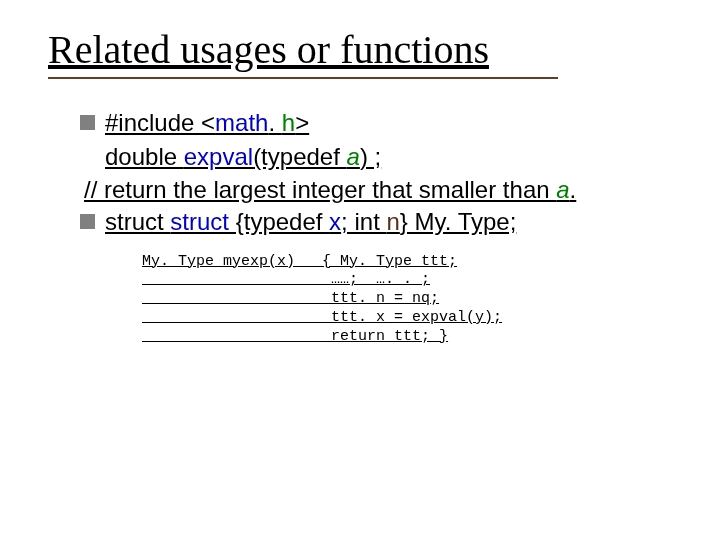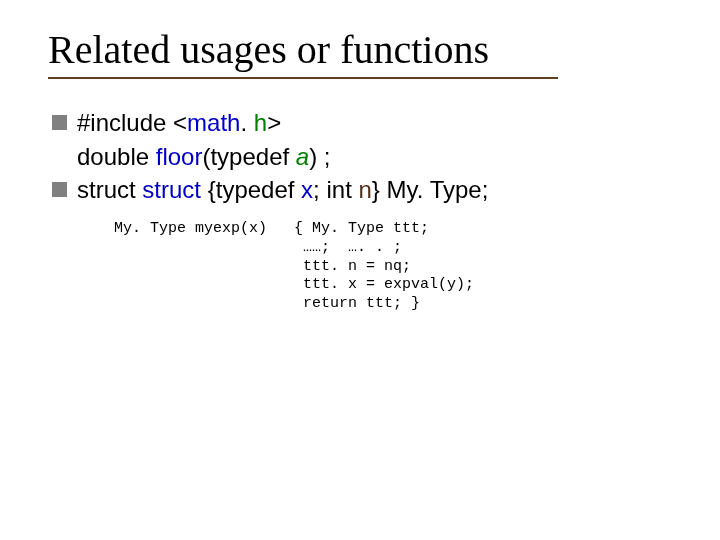--- a/index.html
+++ b/index.html
@@ -11,39 +11,41 @@
     font-family: Arial, "Helvetica Neue", Helvetica, sans-serif;
     color: #000;
     overflow: hidden;
   }
   .slide {
     position: relative;
     width: 720px;
     height: 540px;
     box-sizing: border-box;
     padding: 20px 36px 4px 48px;
+    text-decoration: underline;
   }
   .title {
     font-family: "Times New Roman", Times, serif;
     font-size: 40px;
     font-weight: 400;
     color: #000;
     margin: 6px 0 4px 0;
   }
   .title-rule {
     border: none;
     border-top: 2px solid #604020;
     width: 510px;
     margin: 0 0 28px 0;
   }
   .body {
     font-size: 24px;
     line-height: 1.35;
     color: #000;
     padding-left: 4px;
+    margin-left: 28px;
   }
   .bullet {
     display: flex;
     align-items: flex-start;
     margin-bottom: 2px;
   }
   .bullet .sq {
     display: inline-block;
     width: 15px;
     height: 15px;
@@ -88,23 +90,26 @@
   <div class="body">
 
     <div class="bullet">
       <span class="sq"></span>
       <span>
         <span>#include &lt;</span><span class="kw-blue">math</span><span>. </span><span class="kw-green">h</span><span>&gt;</span>
       </span>
     </div>
 
     <div class="indent">
-      <span>double </span><span class="kw-blue">floor</span><span>(typedef </span><span class="kw-green italic">a</span><span>) ;</span>
+      <span>double </span><span class="kw-blue">expval</span><span>(typedef </span><span class="kw-green italic">a</span><span>) ;</span>
     </div>
 
+    <div style="padding-left:4px;">
+      <span class="comment">// return the largest integer that smaller than </span><span class="kw-green italic">a</span><span>.</span>
+    </div>
 
 
     <div class="bullet">
       <span class="sq"></span>
       <span>
         <span>struct </span><span class="kw-blue">struct</span><span> {typedef </span><span class="kw-blue">x</span><span>; int </span><span class="kw-brown">n</span><span>} My. Type;</span>
       </span>
     </div>
 
     <div class="code-block">My. Type myexp(x)   { My. Type ttt;

